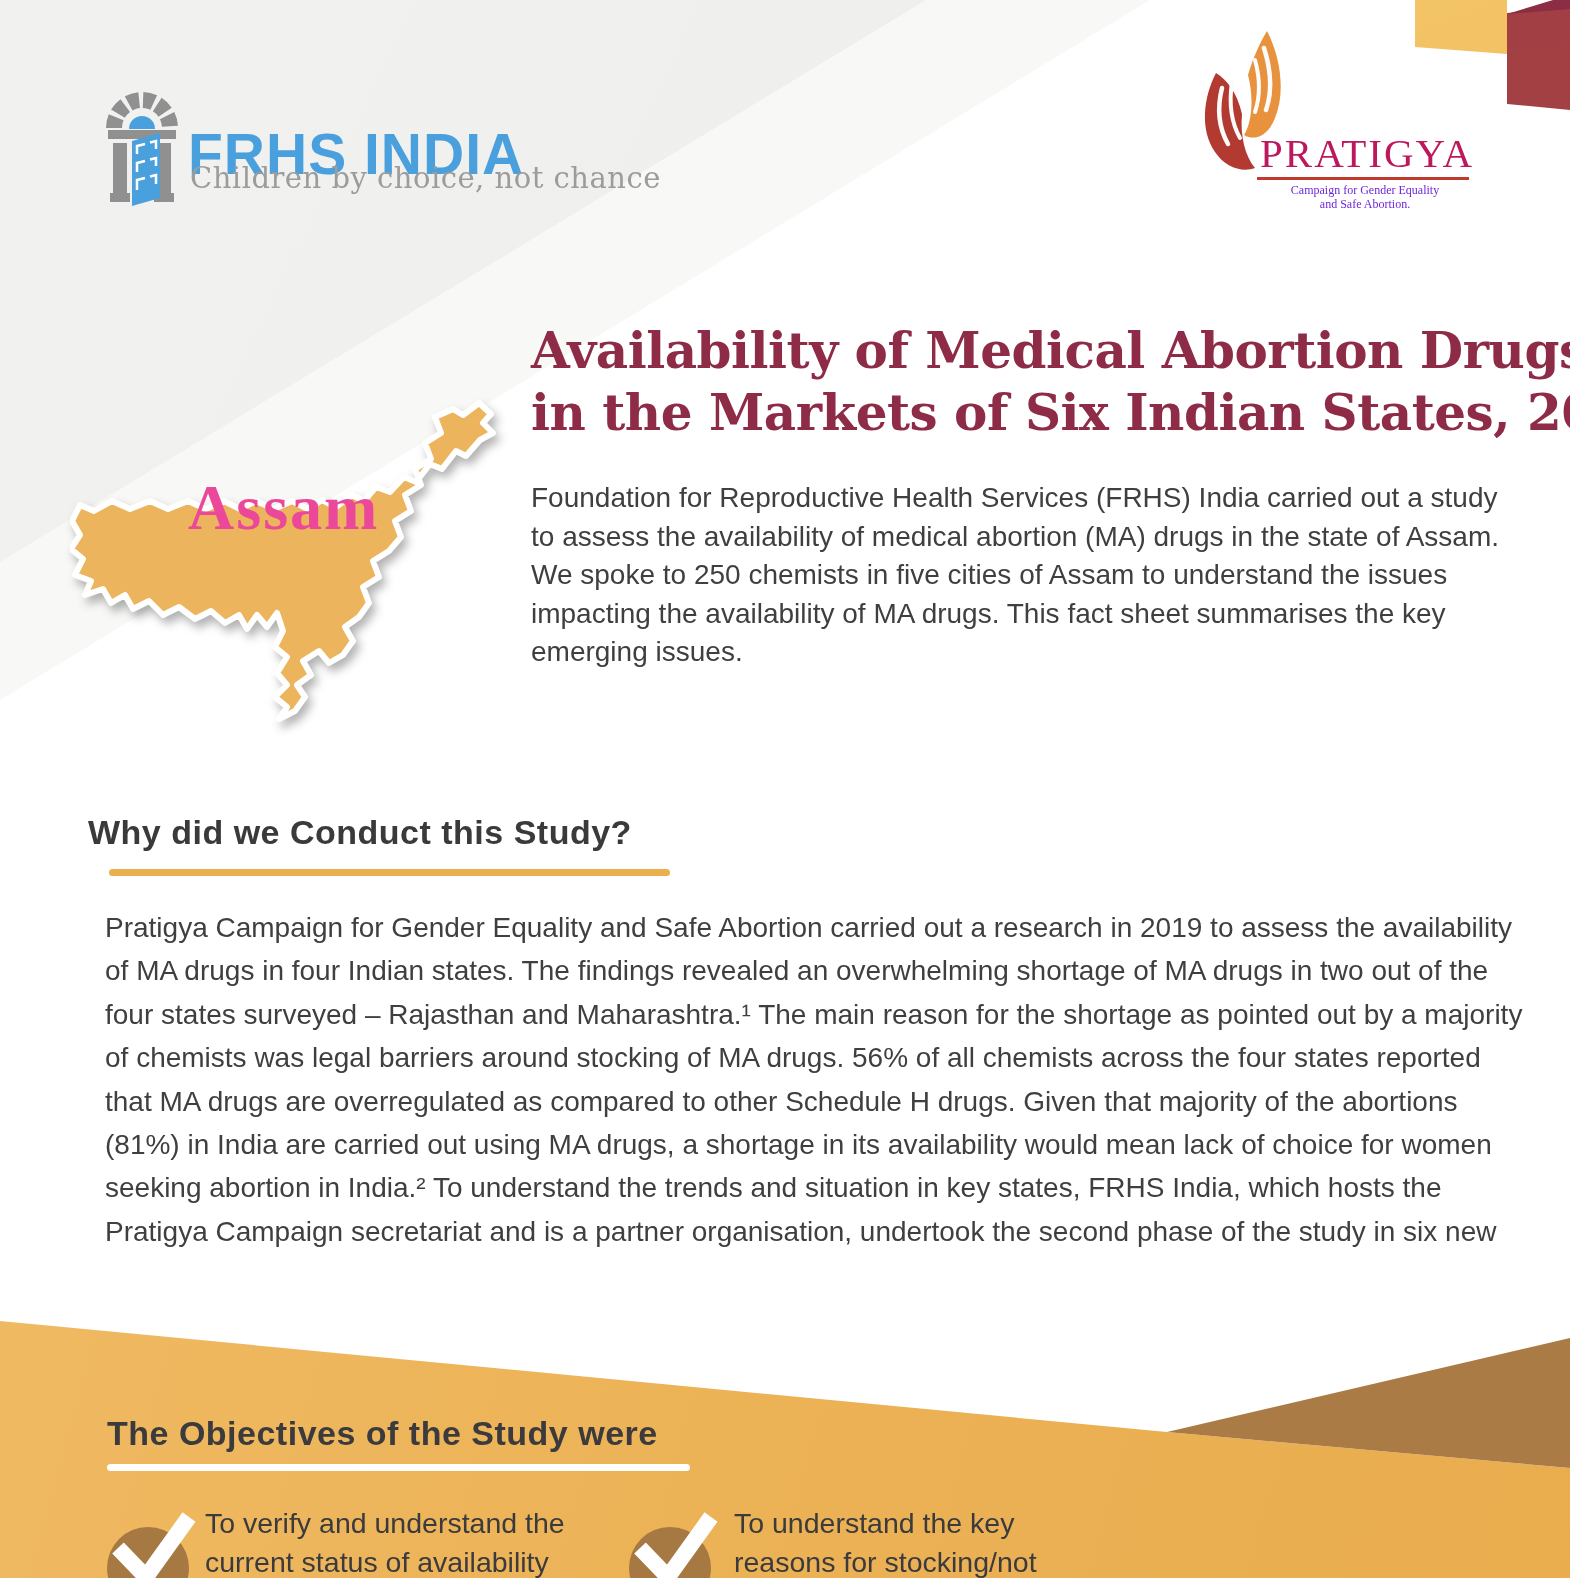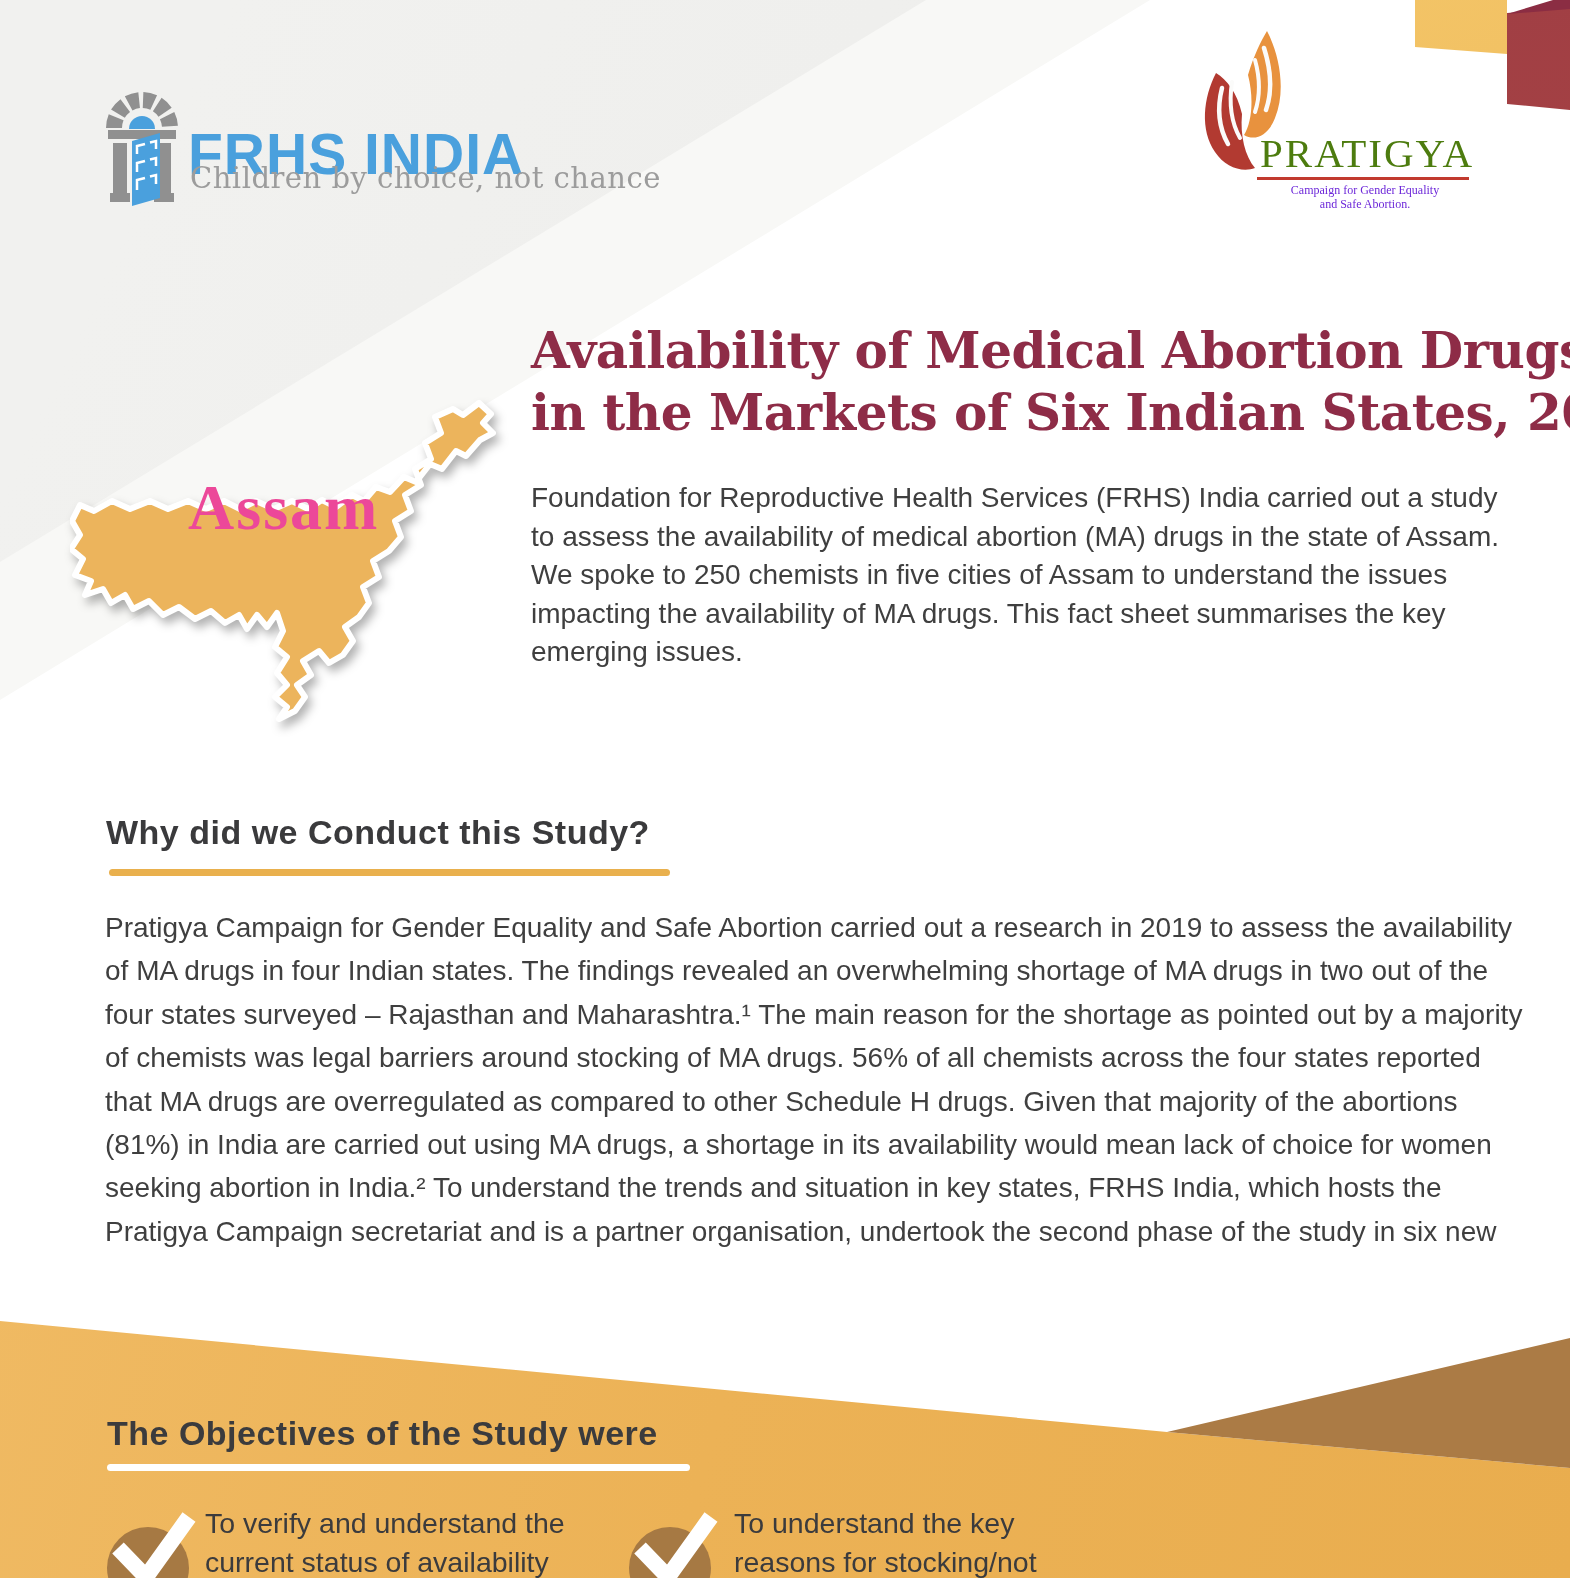--- a/index.html
+++ b/index.html
@@ -53,21 +53,21 @@
     left:188px; top:106px; font-size:57px; font-weight:bold;
     color:#4aa0dd; letter-spacing:1px; line-height:1;margin-top:20px;
   }
   .frhs-tagline{
     left:190px; top:163px; font-size:29px; color:#9c9c9c;
     font-family:"DejaVu Serif", serif; letter-spacing:0.5px; line-height:1.1;
   }
 
   
   .pratigya-name{
-    left:1260px; top:133px; font-size:41px; color:#4d7c0f;
+    left:1260px; top:133px; font-size:41px; color:#be185d;
     font-family:"Liberation Serif", serif; letter-spacing:2px; line-height:1;
   }
   .pratigya-rule{left:1257px; top:177px; width:212px; height:3px; background:#c13a2e;}
   .pratigya-sub{
     left:1259px; top:184px; width:212px; text-align:center;
     font-family:"Liberation Serif", serif; font-size:12px; line-height:13.5px; color:#6d28d9;
   }
 
   
   .doc-title{
@@ -78,21 +78,21 @@
 
   
   .map-svg{left:70px; top:390px;}
   .map-label{
     left:188px; top:470px; font-family:Liberation Serif, serif;
     font-size:64px; font-weight:600; color:#ec4899; letter-spacing:2px; line-height:1.2;
   }
 
   
   .intro{left:531px; top:479px; width:950px; font-size:28px; line-height:38.5px; color:#3f3f3f;}
-  .why-heading{left:106px; top:813px; font-size:34px; font-weight:bold; color:#3a3a3c; letter-spacing:0.5px;}
+  .why-heading{left:88px; top:813px; font-size:34px; font-weight:bold; color:#3a3a3c; letter-spacing:0.5px;}
   .rule-orange{left:109px; top:869px; width:561px; height:7px; border-radius:3.5px; background:#e9b04d;}
   .why-para{left:105px; top:906px; width:1370px; font-size:28px; line-height:43.4px; color:#3f3f3f;}
 
   
   .obj-heading{left:107px; top:1414px; font-size:34px; font-weight:bold; color:#3b3b3d; letter-spacing:0.5px;}
   .rule-white{left:107px; top:1464px; width:583px; height:7px; border-radius:3.5px; background:#ffffff;}
   .obj-text{font-size:28.5px; line-height:38.5px; color:#3b3b3d;}
   .obj-text-1{left:205px; top:1504px;}
   .obj-text-2{left:734px; top:1504px;}
   .check-svg-1{left:100px; top:1505px;}

